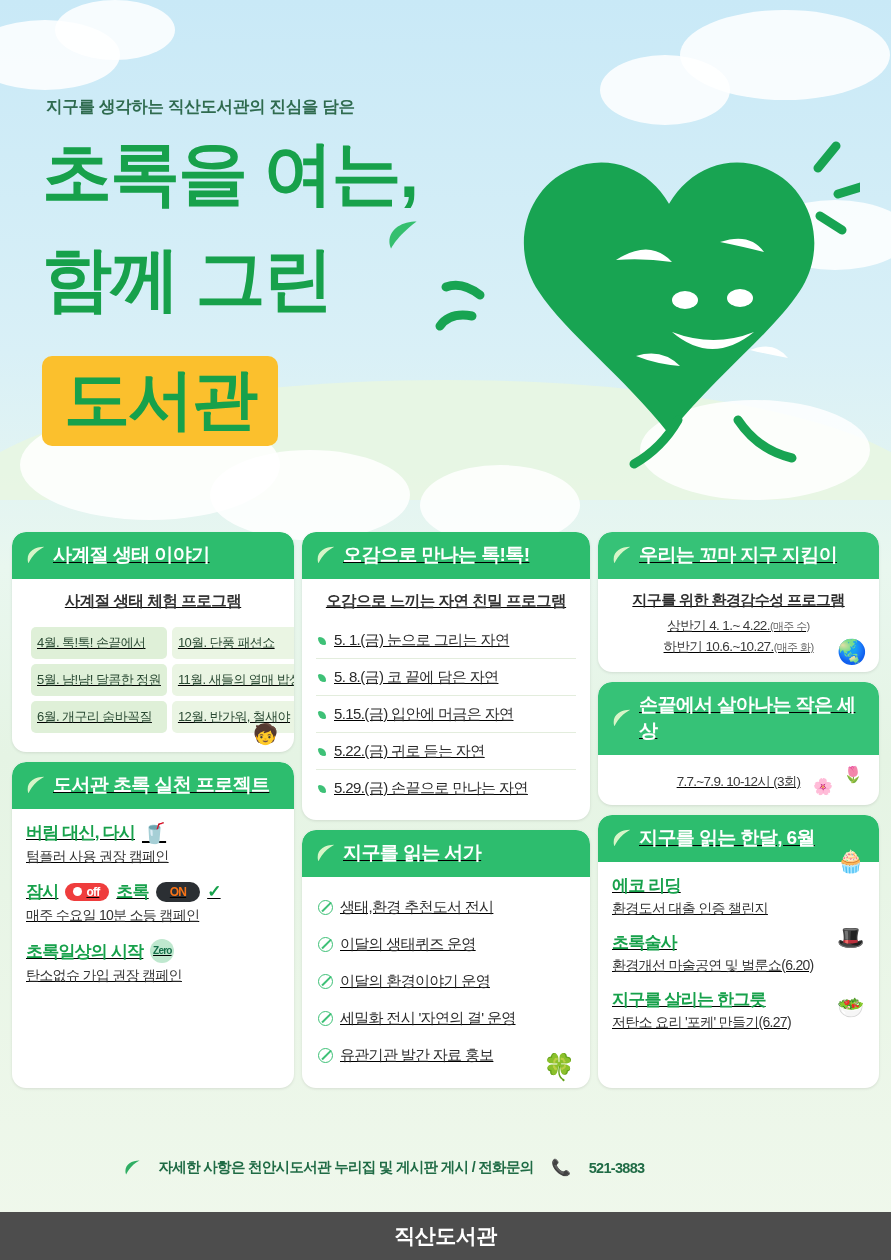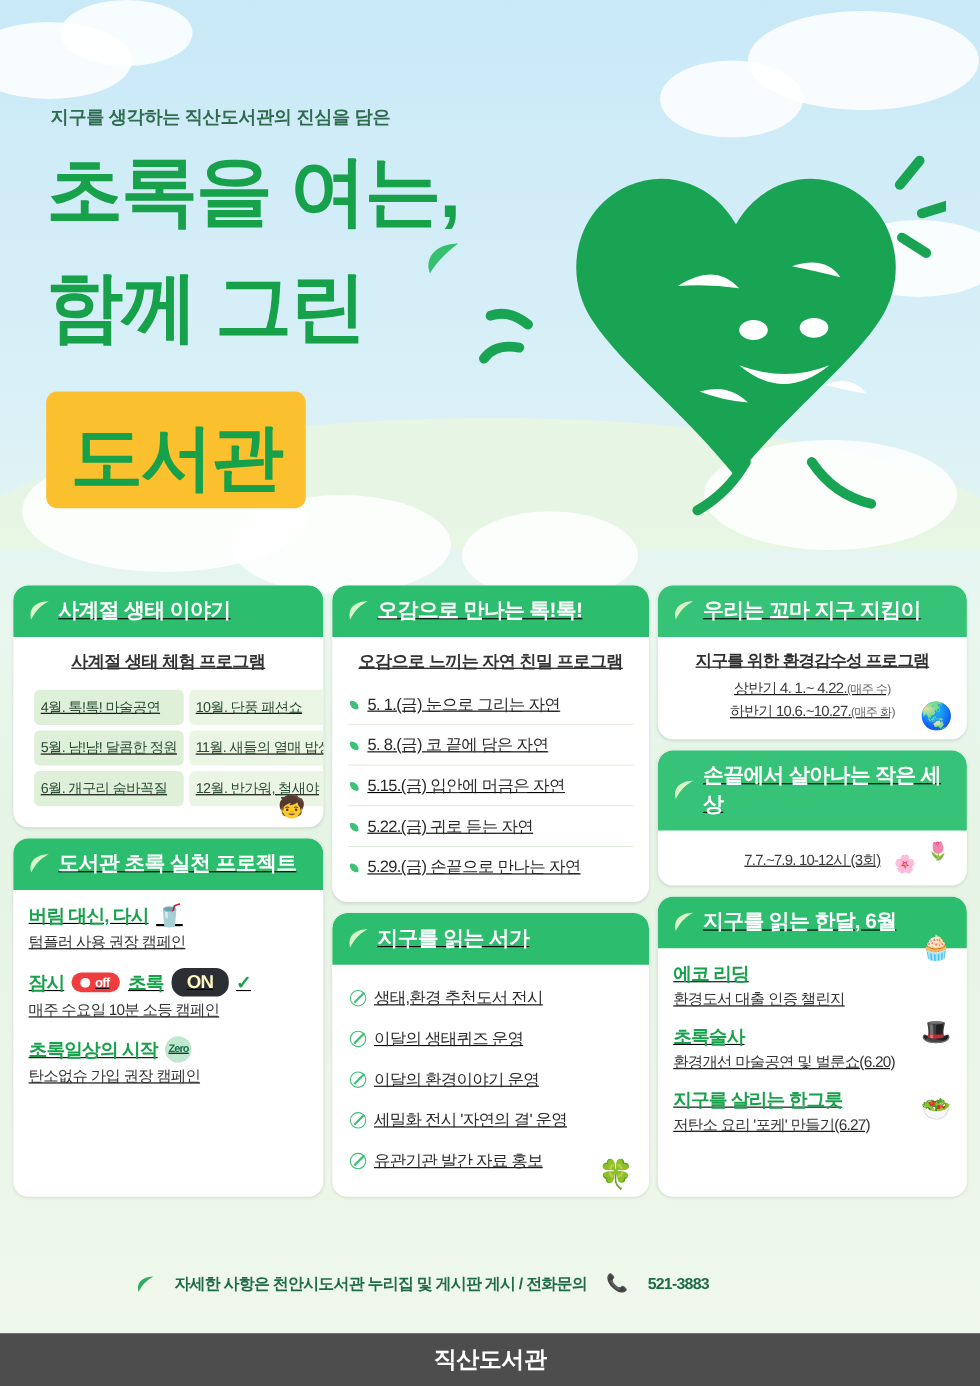--- a/index.html
+++ b/index.html
@@ -72,21 +72,20 @@
     border-radius: 10px;
     padding: 10px 22px 14px 22px;
   }
   .title-badge span {
     font-size: 66px;
     font-weight: bold;
     color: #17a14b;
     letter-spacing: -2px;
     line-height: 1;
     display: block;
-    margin-top: 16px;
   }
   .leafmark {
     position: absolute;
     left: 386px; top: 218px;
     width: 34px; height: 34px;
   }
 
   
   .mascot { position: absolute; left: 420px; top: 120px; width: 440px; height: 360px; }
 
@@ -184,21 +183,21 @@
     align-items: center;
     gap: 7px;
   }
   .p-desc { font-size: 14px; color: #333; letter-spacing: -0.7px; margin-top: 4px; }
   .pill-off {
     background: #ef3d3d; color: #fff; font-size: 12px; font-weight: bold;
     border-radius: 12px; padding: 2px 10px 2px 8px; display: inline-flex; align-items: center; gap: 4px;
   }
   .pill-off .dot { width: 9px; height: 9px; border-radius: 50%; background: #fff; display: inline-block; }
   .pill-on {
-    background: #2b2f33; color: #fef9c3; font-size: 17px; font-weight: bold;
+    background: #2b2f33; color: #f97316; font-size: 12px; font-weight: bold;
     border-radius: 12px; padding: 3px 14px; display: inline-block;
   }
   .check { color: #17a14b; font-size: 17px; font-weight: bold; }
   .zero-badge {
     display: inline-block; background: #bfe8cf; color: #17704b;
     font-size: 10px; font-weight: bold; border-radius: 50%;
     width: 24px; height: 24px; line-height: 24px; text-align: center;
   }
 
   
@@ -309,21 +308,21 @@
         <svg class="leaf-ic" viewBox="0 0 24 24">
           <path d="M22 2C11 2 2 7 2 17c0 3 1 5 1 5S8 9 22 2z" fill="#d8f5c8"></path>
         </svg>
         <span>사계절 생태 이야기</span>
       </div>
       <div class="card-body">
         <div class="sub">사계절 생태 체험 프로그램</div>
         <table class="season-table">
           <tbody>
           <tr>
-            <td>4월. 톡!톡! 마술공연</td>
+            <td>4월. 톡!톡! 손끝에서</td>
             <td class="pale">10월. 단풍 패션쇼</td>
           </tr>
           <tr>
             <td>5월. 냠!냠! 달콤한 정원</td>
             <td class="pale">11월. 새들의 열매 밥상</td>
           </tr>
           <tr>
             <td>6월. 개구리 숨바꼭질</td>
             <td class="pale">12월. 반가워, 철새야</td>
           </tr>

